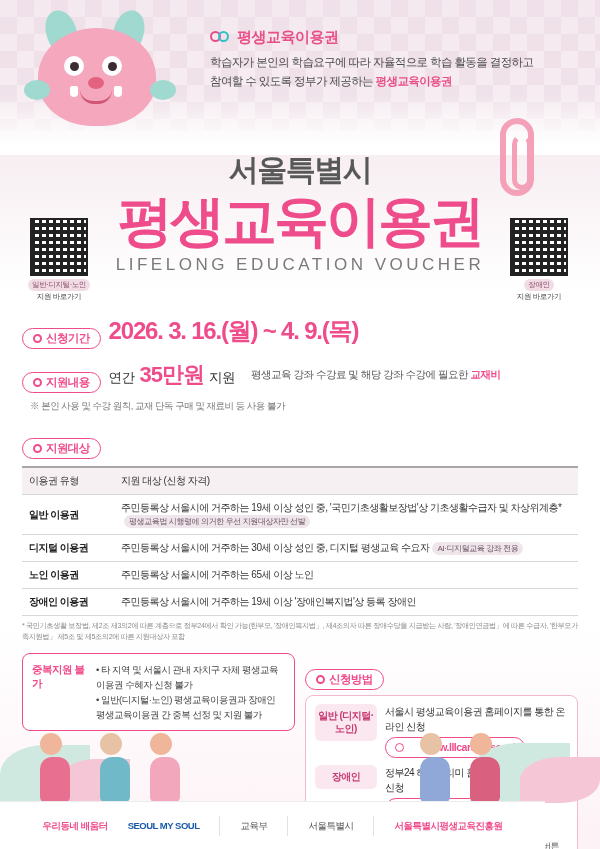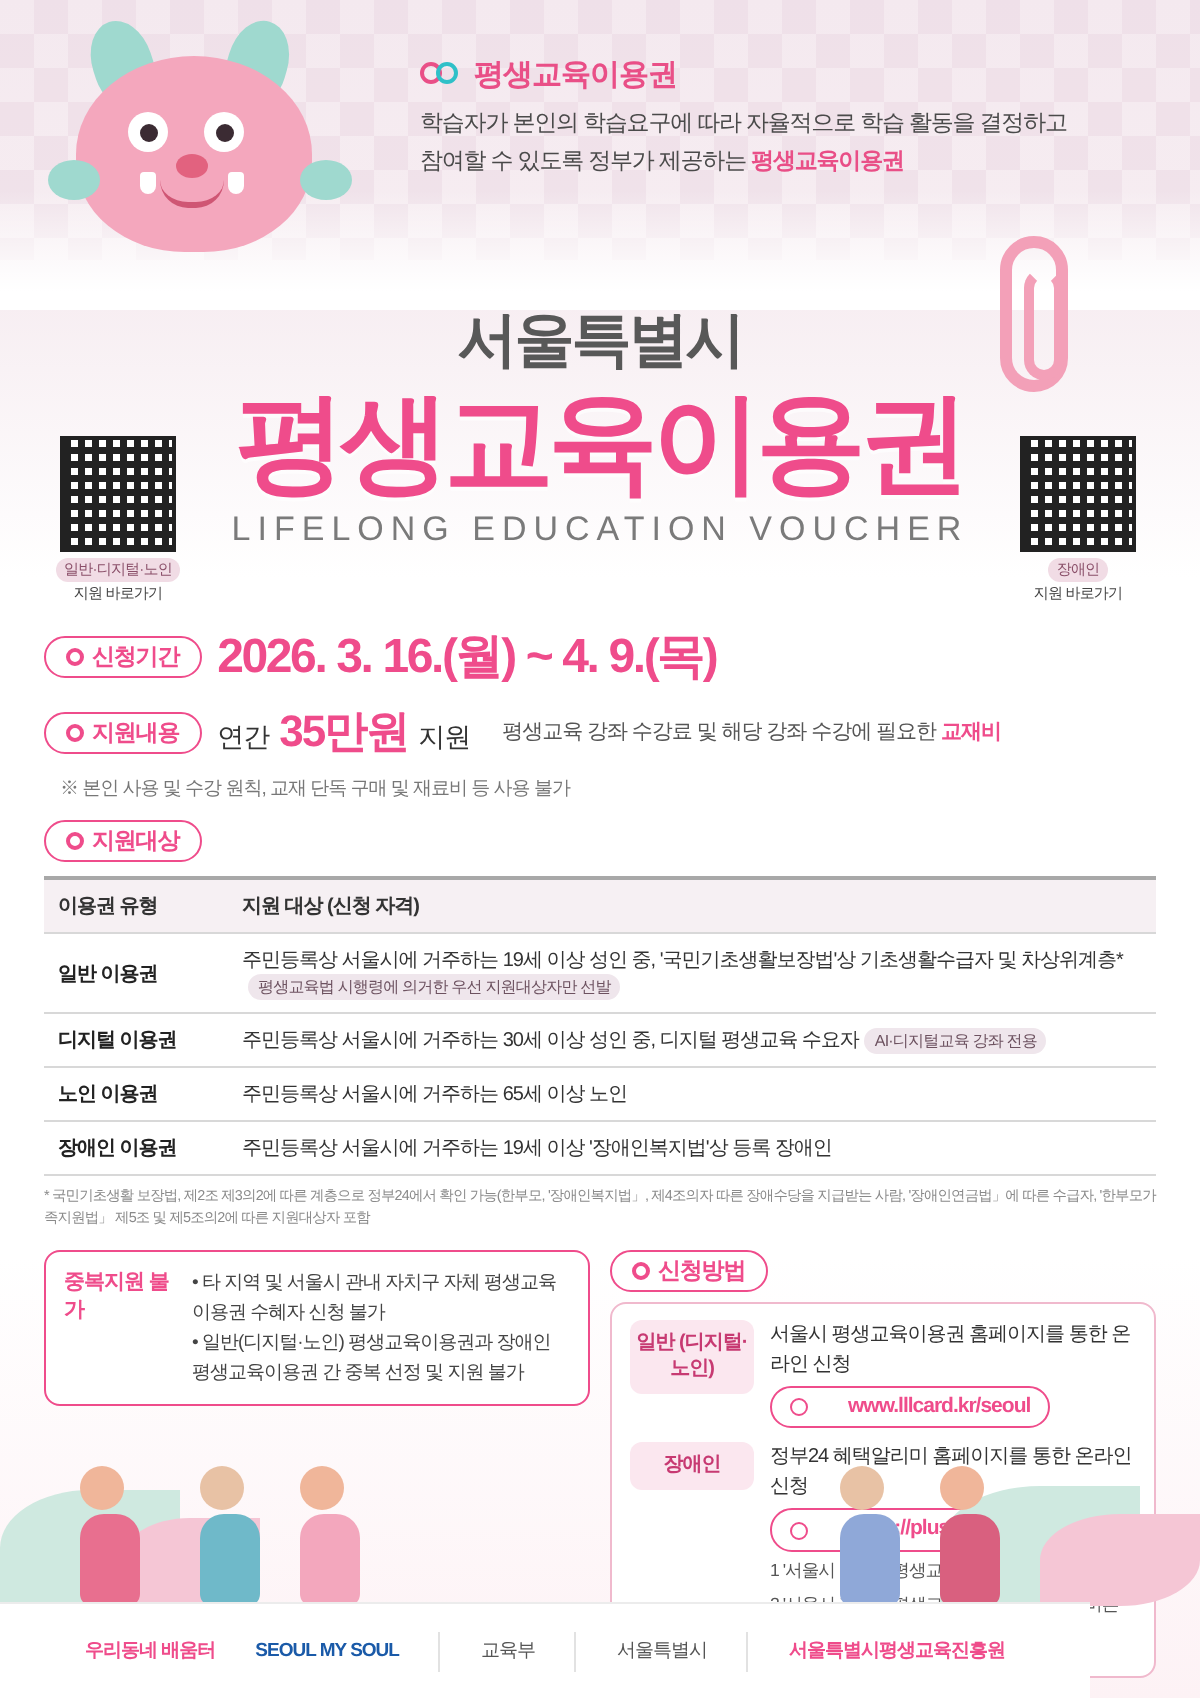--- a/index.html
+++ b/index.html
@@ -140,20 +140,21 @@
     display: inline-block; background: #f1dce5; color: #8a4f69;
     border-radius: 7px; padding: 1px 4px; margin-bottom: 1px;
   }
 
   
   .chip {
     display: inline-flex; align-items: center; gap: 4px;
     background: #fff; border: 1.5px solid #ef4c8b; color: #ef4c8b;
     border-radius: 13px; padding: 2px 10px; font-size: 11.5px; font-weight: bold;
     letter-spacing: -0.6px;
+    margin-top: 16px;
   }
   .chip .dot { width: 9px; height: 9px; border: 2px solid #ef4c8b; border-radius: 50%; }
 
   .content { position: absolute; top: 312px; left: 22px; width: 556px; }
 
   .row { display: flex; align-items: center; gap: 8px; margin-bottom: 7px; }
   .period-val {
     font-size: 24px; font-weight: bold; color: #ef4c8b; letter-spacing: -1.2px;
   }
   .amount-line { display: flex; align-items: baseline; gap: 5px; }
@@ -163,21 +164,21 @@
   .amount-note { font-size: 10.5px; color: #555; letter-spacing: -0.5px; margin-left: 8px; }
   .amount-note b { color: #ef4c8b; }
   .fine { font-size: 9.5px; color: #777; letter-spacing: -0.5px; margin: 4px 0 0 8px; }
 
   
   table.tbl { width: 100%; border-collapse: collapse; margin-top: 6px; font-size: 10px; }
   table.tbl th, table.tbl td {
     border-top: 1px solid #d8d8d8; border-bottom: 1px solid #d8d8d8;
     padding: 6px 7px; text-align: left; letter-spacing: -0.5px; color: #333;
   }
-  table.tbl thead th { background: #f6f0f3; font-weight: bold; border-top: 2px solid #a8a8a8; }
+  table.tbl thead th { background: #f6f0f3; font-weight: normal; border-top: 2px solid #a8a8a8; }
   table.tbl td.k { width: 92px; font-weight: bold; color: #222; }
   .inline-tag {
     display: inline-block; background: #efe6ec; color: #6d5260; border-radius: 8px;
     padding: 1px 5px; font-size: 8px; margin-left: 3px; letter-spacing: -0.4px;
   }
   .foot-note { font-size: 7.2px; color: #8a8a8a; line-height: 1.5; margin-top: 5px; letter-spacing: -0.4px; }
 
   
   .cols { display: flex; gap: 10px; margin-top: 10px; }
   .col { flex: 1; }

